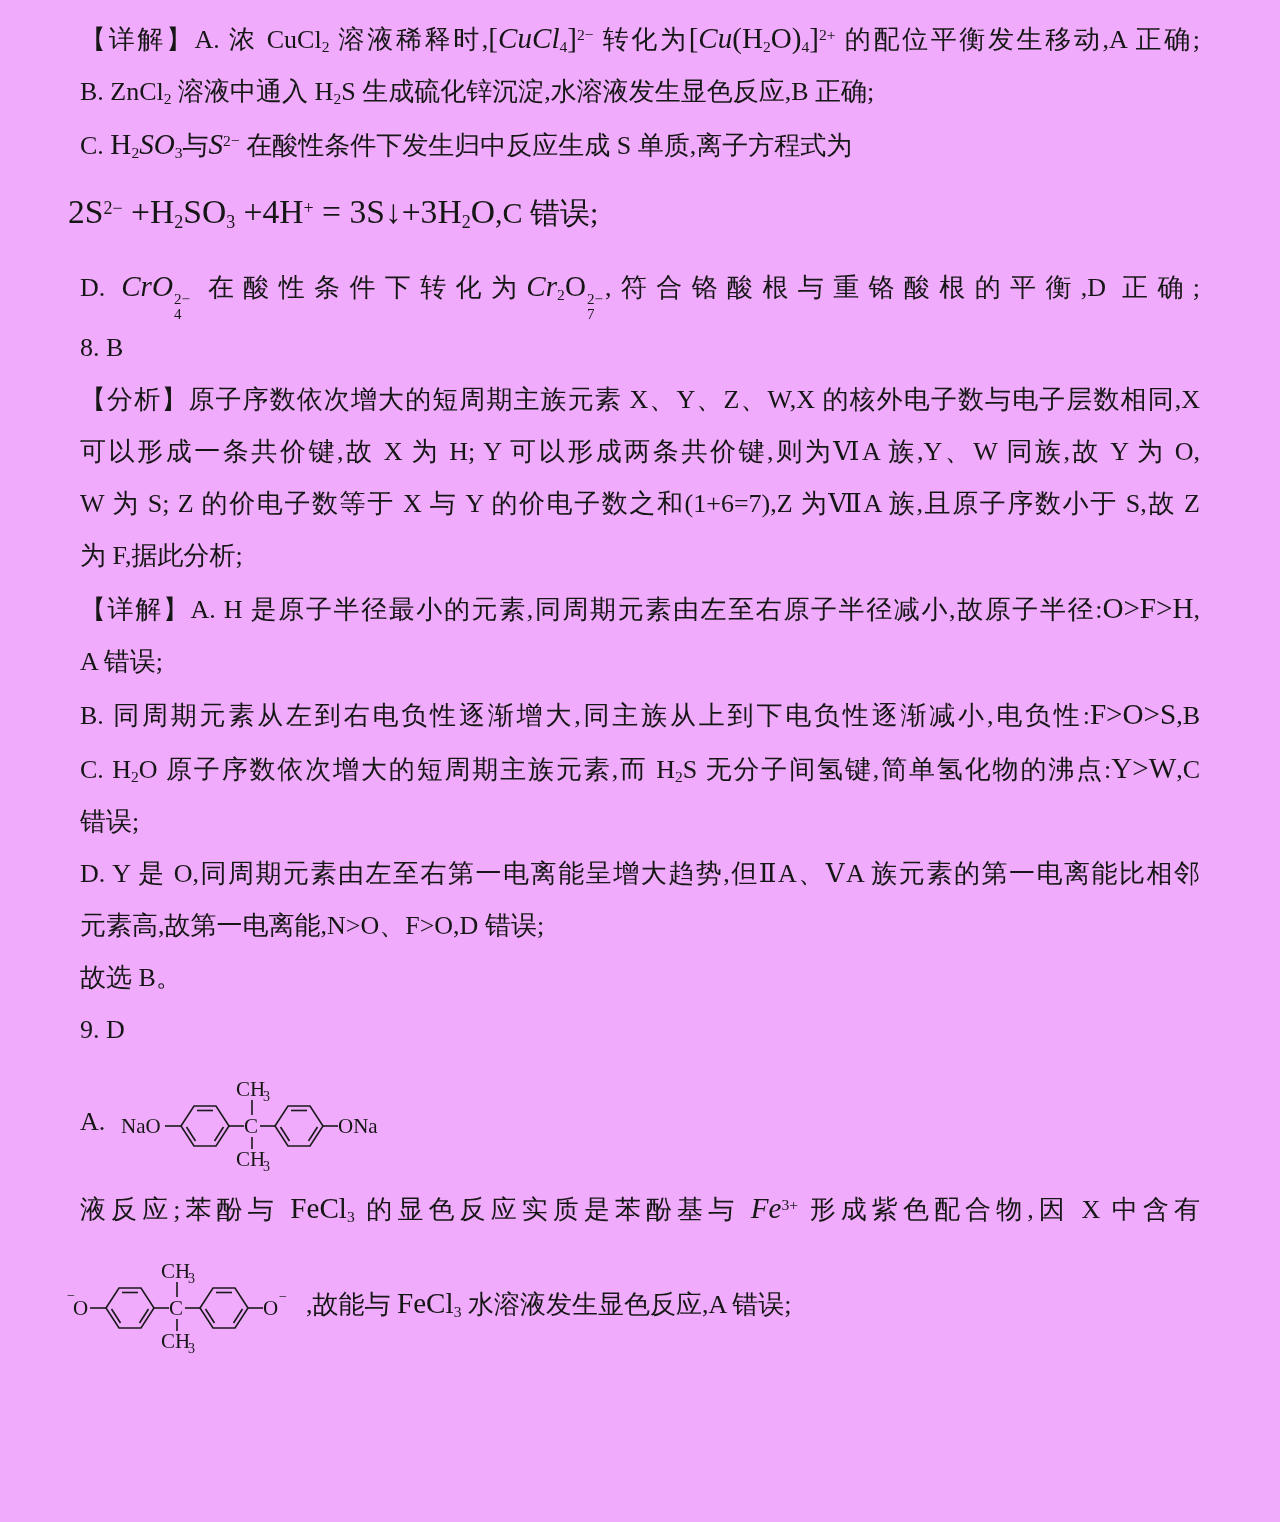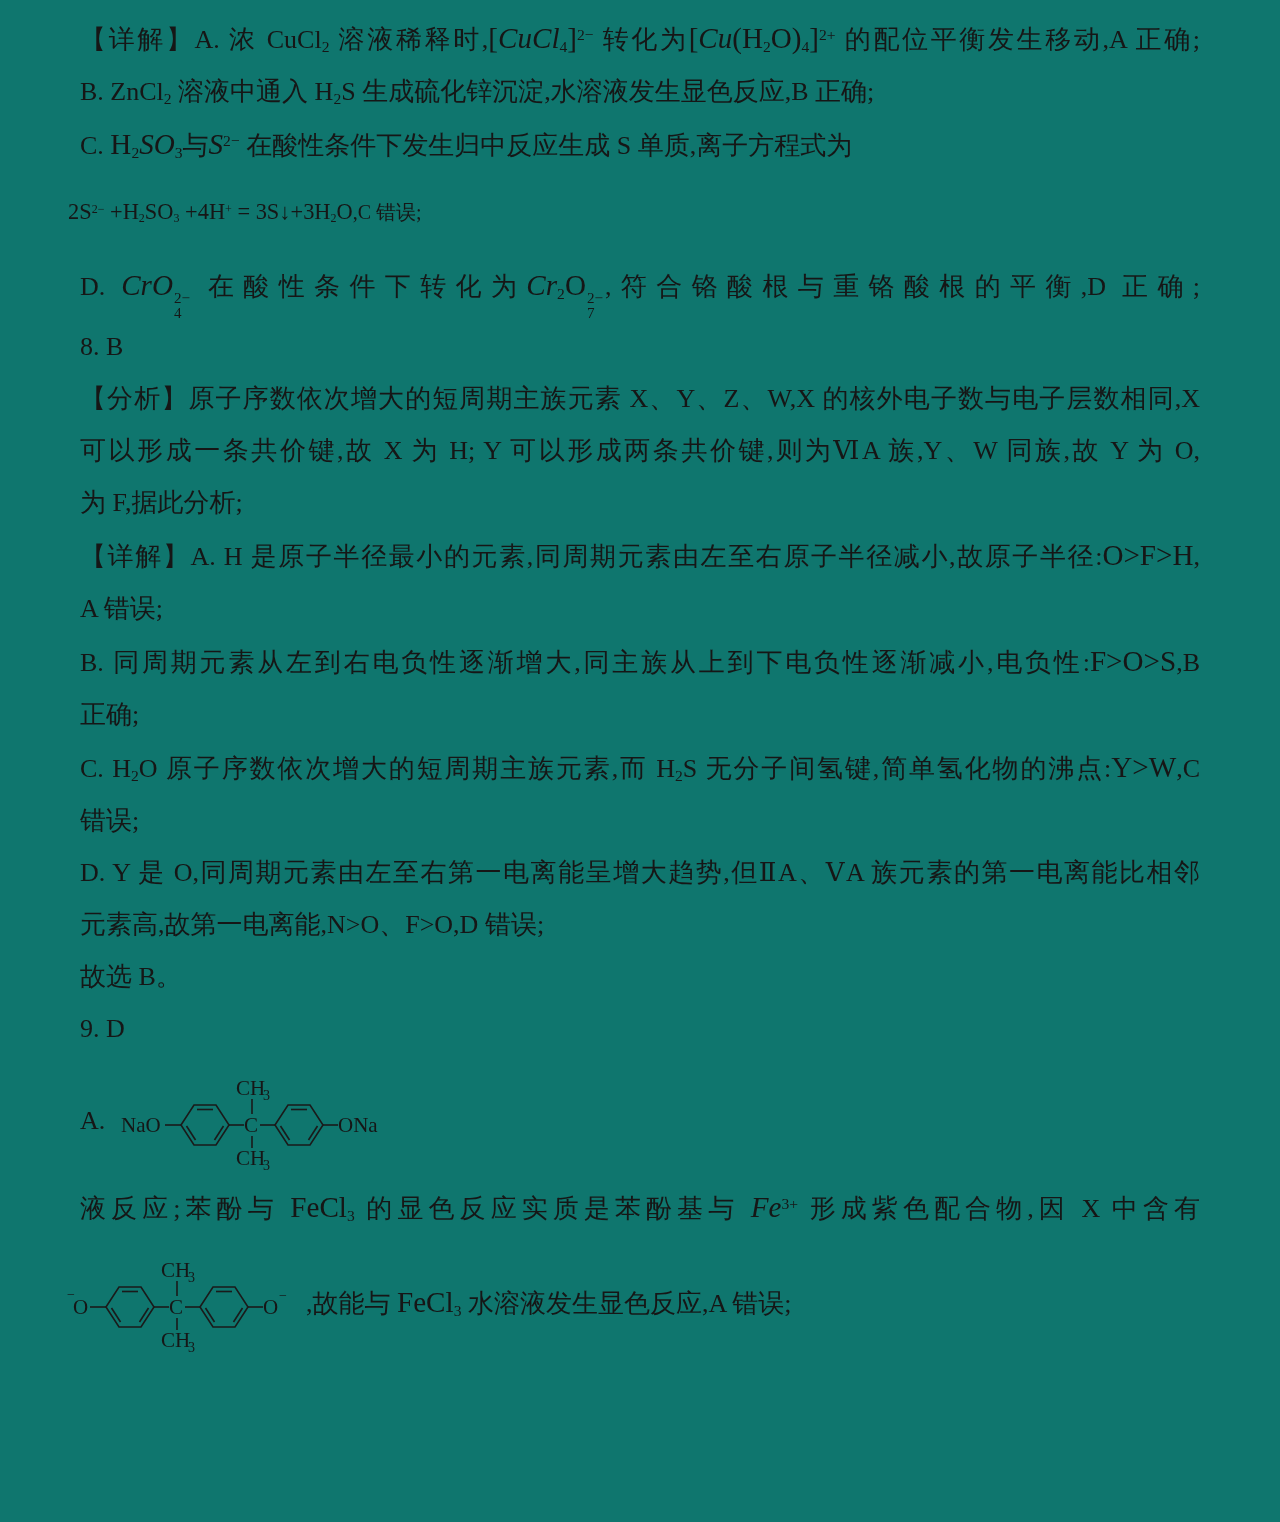--- a/index.html
+++ b/index.html
@@ -1,33 +1,33 @@
 <!DOCTYPE html>
 <html><head>
 <meta charset="utf-8">
 <style>
   html,body{margin:0;padding:0;background:#e8e8e8;}
   .page{
     width:1280px;height:1522px;box-sizing:border-box;
-    background:#0f766e;color:#161616;
+    background:#f0abfc;color:#161616;
     padding:12px 80px 0 80px;overflow:hidden;
     font-family:"Liberation Serif","DejaVu Serif",serif;
   }
   .line{
     font-size:26px;line-height:52px;white-space:nowrap;
     font-family:"Liberation Serif","DejaVu Serif",serif;
   }
   .just{white-space:normal;text-align:justify;text-align-last:justify;}
   .m{font-size:1.12em;font-family:"Liberation Serif","DejaVu Serif",serif;}
   .mi{font-size:1.12em;font-style:italic;font-family:"Liberation Serif","DejaVu Serif",serif;}
   .line sub{font-size:0.6em;vertical-align:-0.28em;line-height:0;}
   .line sup{font-size:0.6em;vertical-align:0.52em;line-height:0;}
   .stk{display:inline-flex;flex-direction:column;font-size:0.58em;line-height:1.02;
        vertical-align:-0.5em;text-align:left;margin-left:1px;margin-right:2px;}
-  .eq{font-size:20px;line-height:80px;margin-left:-12px;}
+  .eq{font-size:30px;line-height:80px;margin-left:-12px;}
   .tall{line-height:66px;}
   .sline{display:flex;align-items:center;margin:14px 0 8px 0;line-height:30px;white-space:normal;}
   .slineB{margin-left:-14px;margin-top:16px;}
   .slabel{margin-right:16px;}
   .tail{margin-left:8px;}
   .tail-just{flex:1;text-align:justify;text-align-last:justify;}
   svg .bond{stroke:#1a1a1a;stroke-width:1.6;fill:none;}
   svg .st{font-size:21px;fill:#161616;font-family:"Liberation Serif","DejaVu Serif",serif;}
   svg .ss{font-size:14px;fill:#161616;font-family:"Liberation Serif","DejaVu Serif",serif;}
 </style>
@@ -44,25 +44,25 @@
       <div class="line tall just"><span>D. </span><span class="mi">CrO</span><span class="stk">
           <span>2−</span>
           <span>4</span>
         </span><span> 在酸性条件下转化为</span><span class="mi">Cr</span><sub>2</sub><span class="m">O</span><span class="stk">
           <span>2−</span>
           <span>7</span>
         </span><span>,符合铬酸根与重铬酸根的平衡,D 正确;</span></div>
       <div class="line"><span>8. B</span></div>
       <div class="line just"><span>【分析】原子序数依次增大的短周期主族元素 X、Y、Z、W,X 的核外电子数与电子层数相同,X</span></div>
       <div class="line just"><span>可以形成一条共价键,故 X 为 H; Y 可以形成两条共价键,则为ⅥA 族,Y、W 同族,故 Y 为 O,</span></div>
+      <div class="line just"><span>W 为 S; Z 的价电子数等于 X 与 Y 的价电子数之和(1+6=7),Z 为ⅦA 族,且原子序数小于 S,故 Z</span></div>
       <div class="line"><span>为 F,据此分析;</span></div>
       <div class="line just"><span>【详解】A. H 是原子半径最小的元素,同周期元素由左至右原子半径减小,故原子半径:</span><span class="m">O&gt;F&gt;H</span><span>,</span></div>
       <div class="line"><span>A 错误;</span></div>
       <div class="line just"><span>B. 同周期元素从左到右电负性逐渐增大,同主族从上到下电负性逐渐减小,电负性:</span><span class="m">F&gt;O&gt;S</span><span>,B</span></div>
-      <div class="line"><span>正确;</span></div>
       <div class="line just"><span>C. H</span><sub>2</sub><span>O 原子序数依次增大的短周期主族元素,而 H</span><sub>2</sub><span>S 无分子间氢键,简单氢化物的沸点:</span><span class="m">Y&gt;W</span><span>,C</span></div>
       <div class="line"><span>错误;</span></div>
       <div class="line just"><span>D. Y 是 O,同周期元素由左至右第一电离能呈增大趋势,但ⅡA、ⅤA 族元素的第一电离能比相邻</span></div>
       <div class="line"><span>元素高,故第一电离能,N&gt;O、F&gt;O,D 错误;</span></div>
       <div class="line"><span>故选 B。</span></div>
       <div class="line"><span>9. D</span></div>
     </div>
 
   <div class="line sline">
     <span class="slabel">A.</span>

